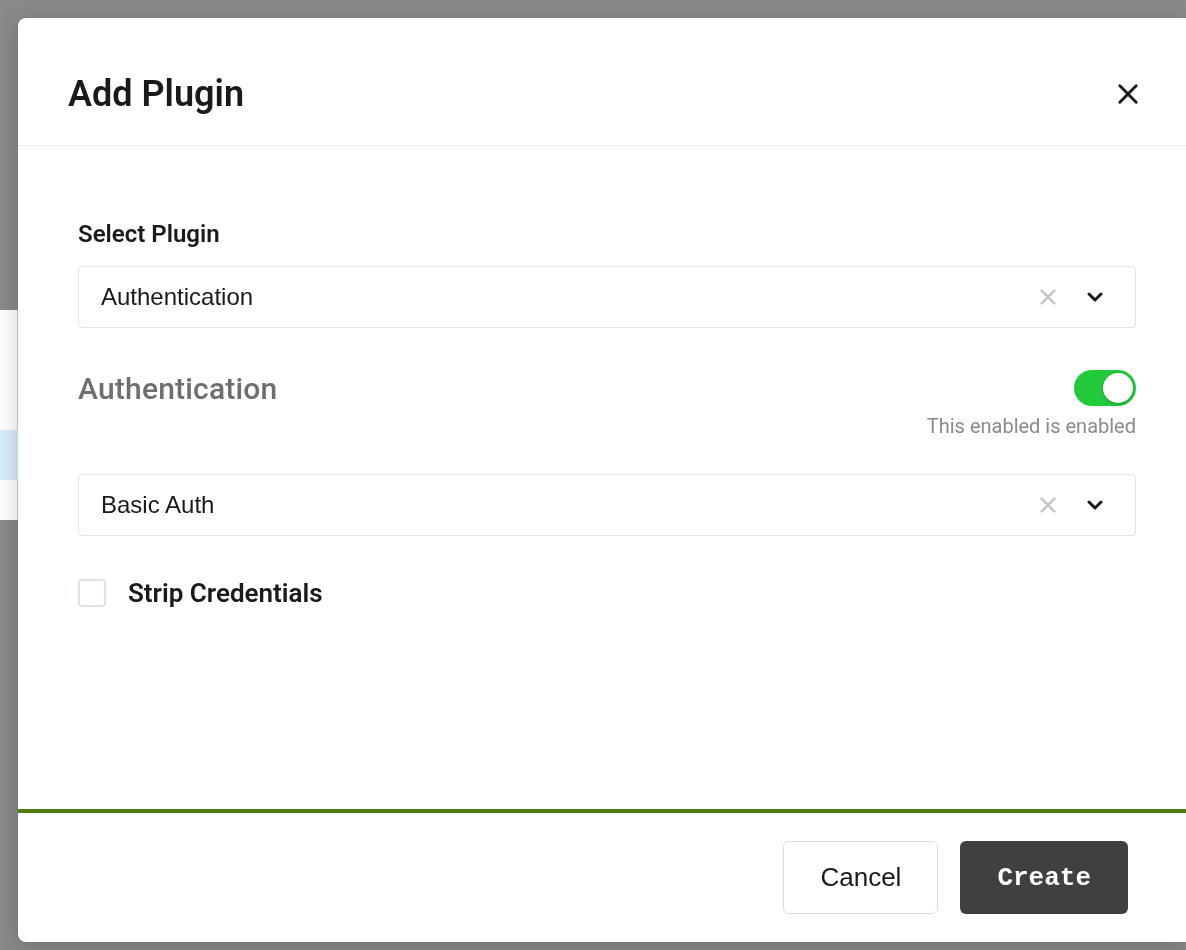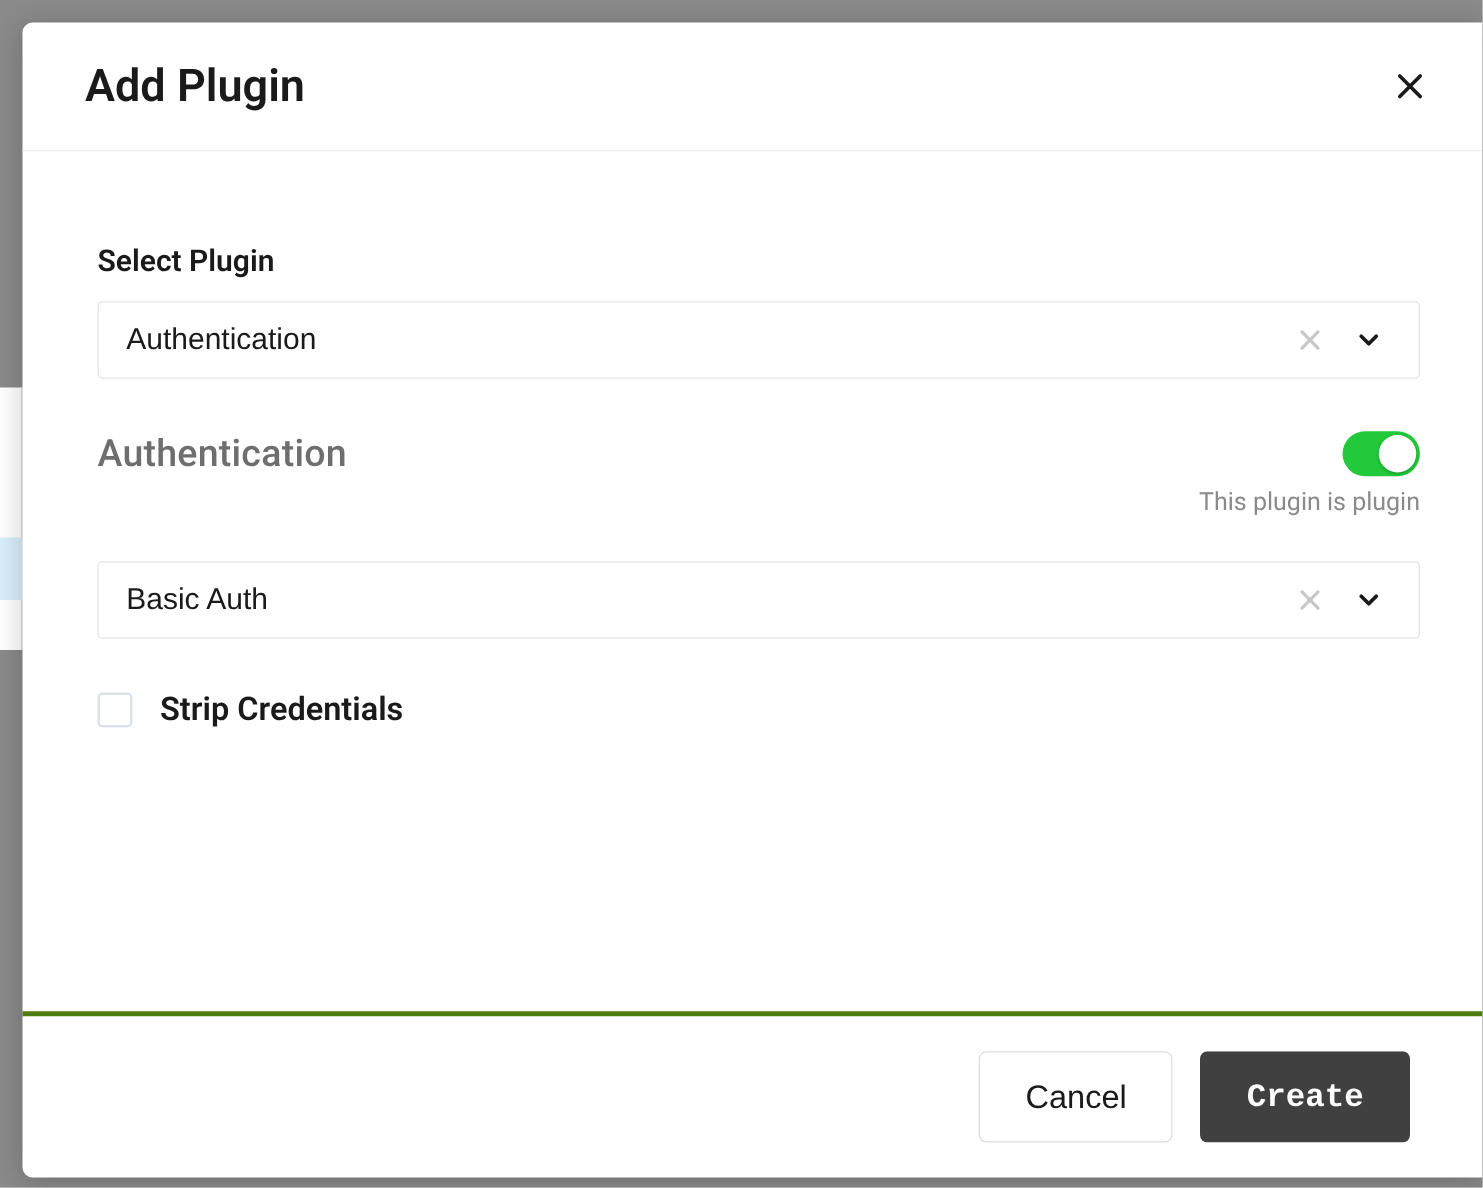--- a/index.html
+++ b/index.html
@@ -26,20 +26,21 @@
       display: flex;
       flex-direction: column;
       box-shadow: 0 4px 24px rgba(0,0,0,0.2);
     }
     .modal-header {
       display: flex;
       align-items: center;
       justify-content: space-between;
       padding: 30px 40px 30px 50px;
       border-bottom: 1px solid #ececec;
+      margin-top: 25px;
     }
     .modal-title {
       font-size: 36px;
       font-weight: 600;
       color: #1a1a1a;
     }
     .close-btn {
       background: none;
       border: none;
       cursor: pointer;
@@ -243,21 +244,21 @@
         </div>
       </div>
     </div>
 
     <div class="section-row">
       <div class="section-title">Authentication</div>
       <button class="toggle">
         <span class="toggle-knob"></span>
       </button>
     </div>
-    <div class="toggle-caption">This plugin is plugin</div>
+    <div class="toggle-caption">This enabled is enabled</div>
 
     <div class="field-group">
       <div class="select-wrap">
         <input class="select-value" readonly="" value="Basic Auth" style="">
         <div class="select-controls">
           <button class="clear-btn">
             <svg width="22" height="22" viewBox="0 0 24 24" fill="none" stroke="currentColor" stroke-width="2.8" stroke-linecap="round">
               <line x1="5" y1="5" x2="19" y2="19"></line>
               <line x1="19" y1="5" x2="5" y2="19"></line>
             </svg>

